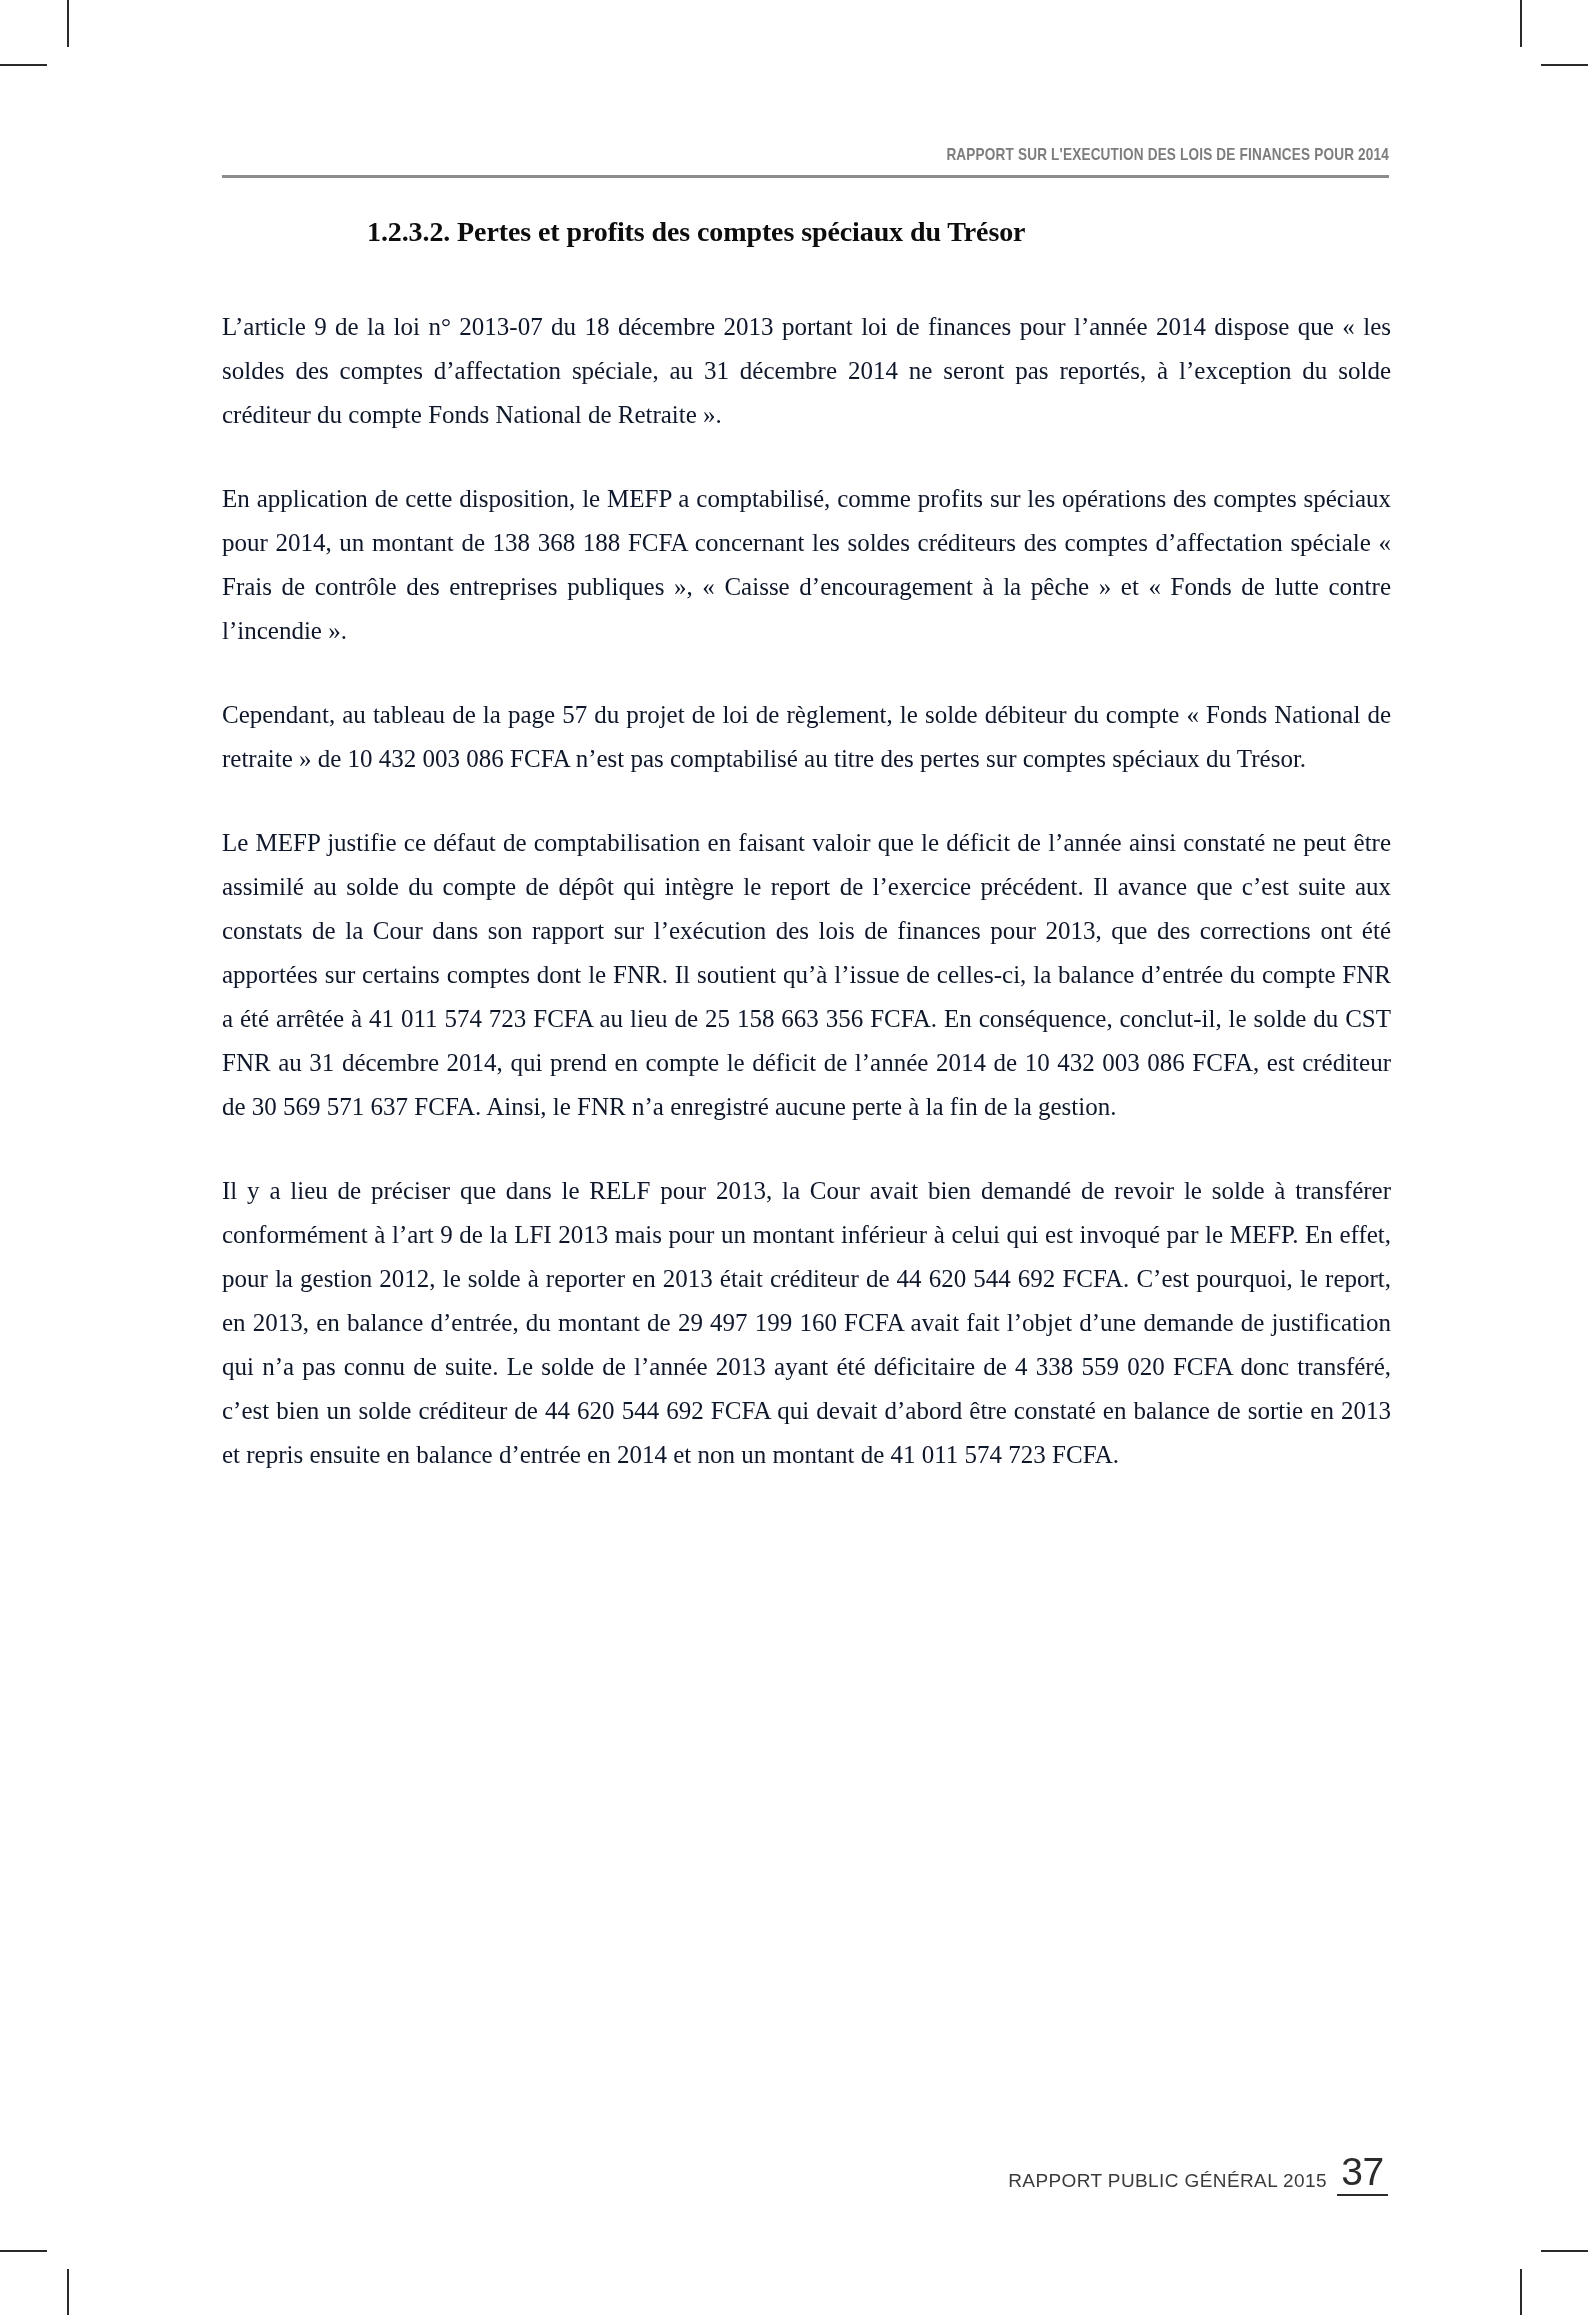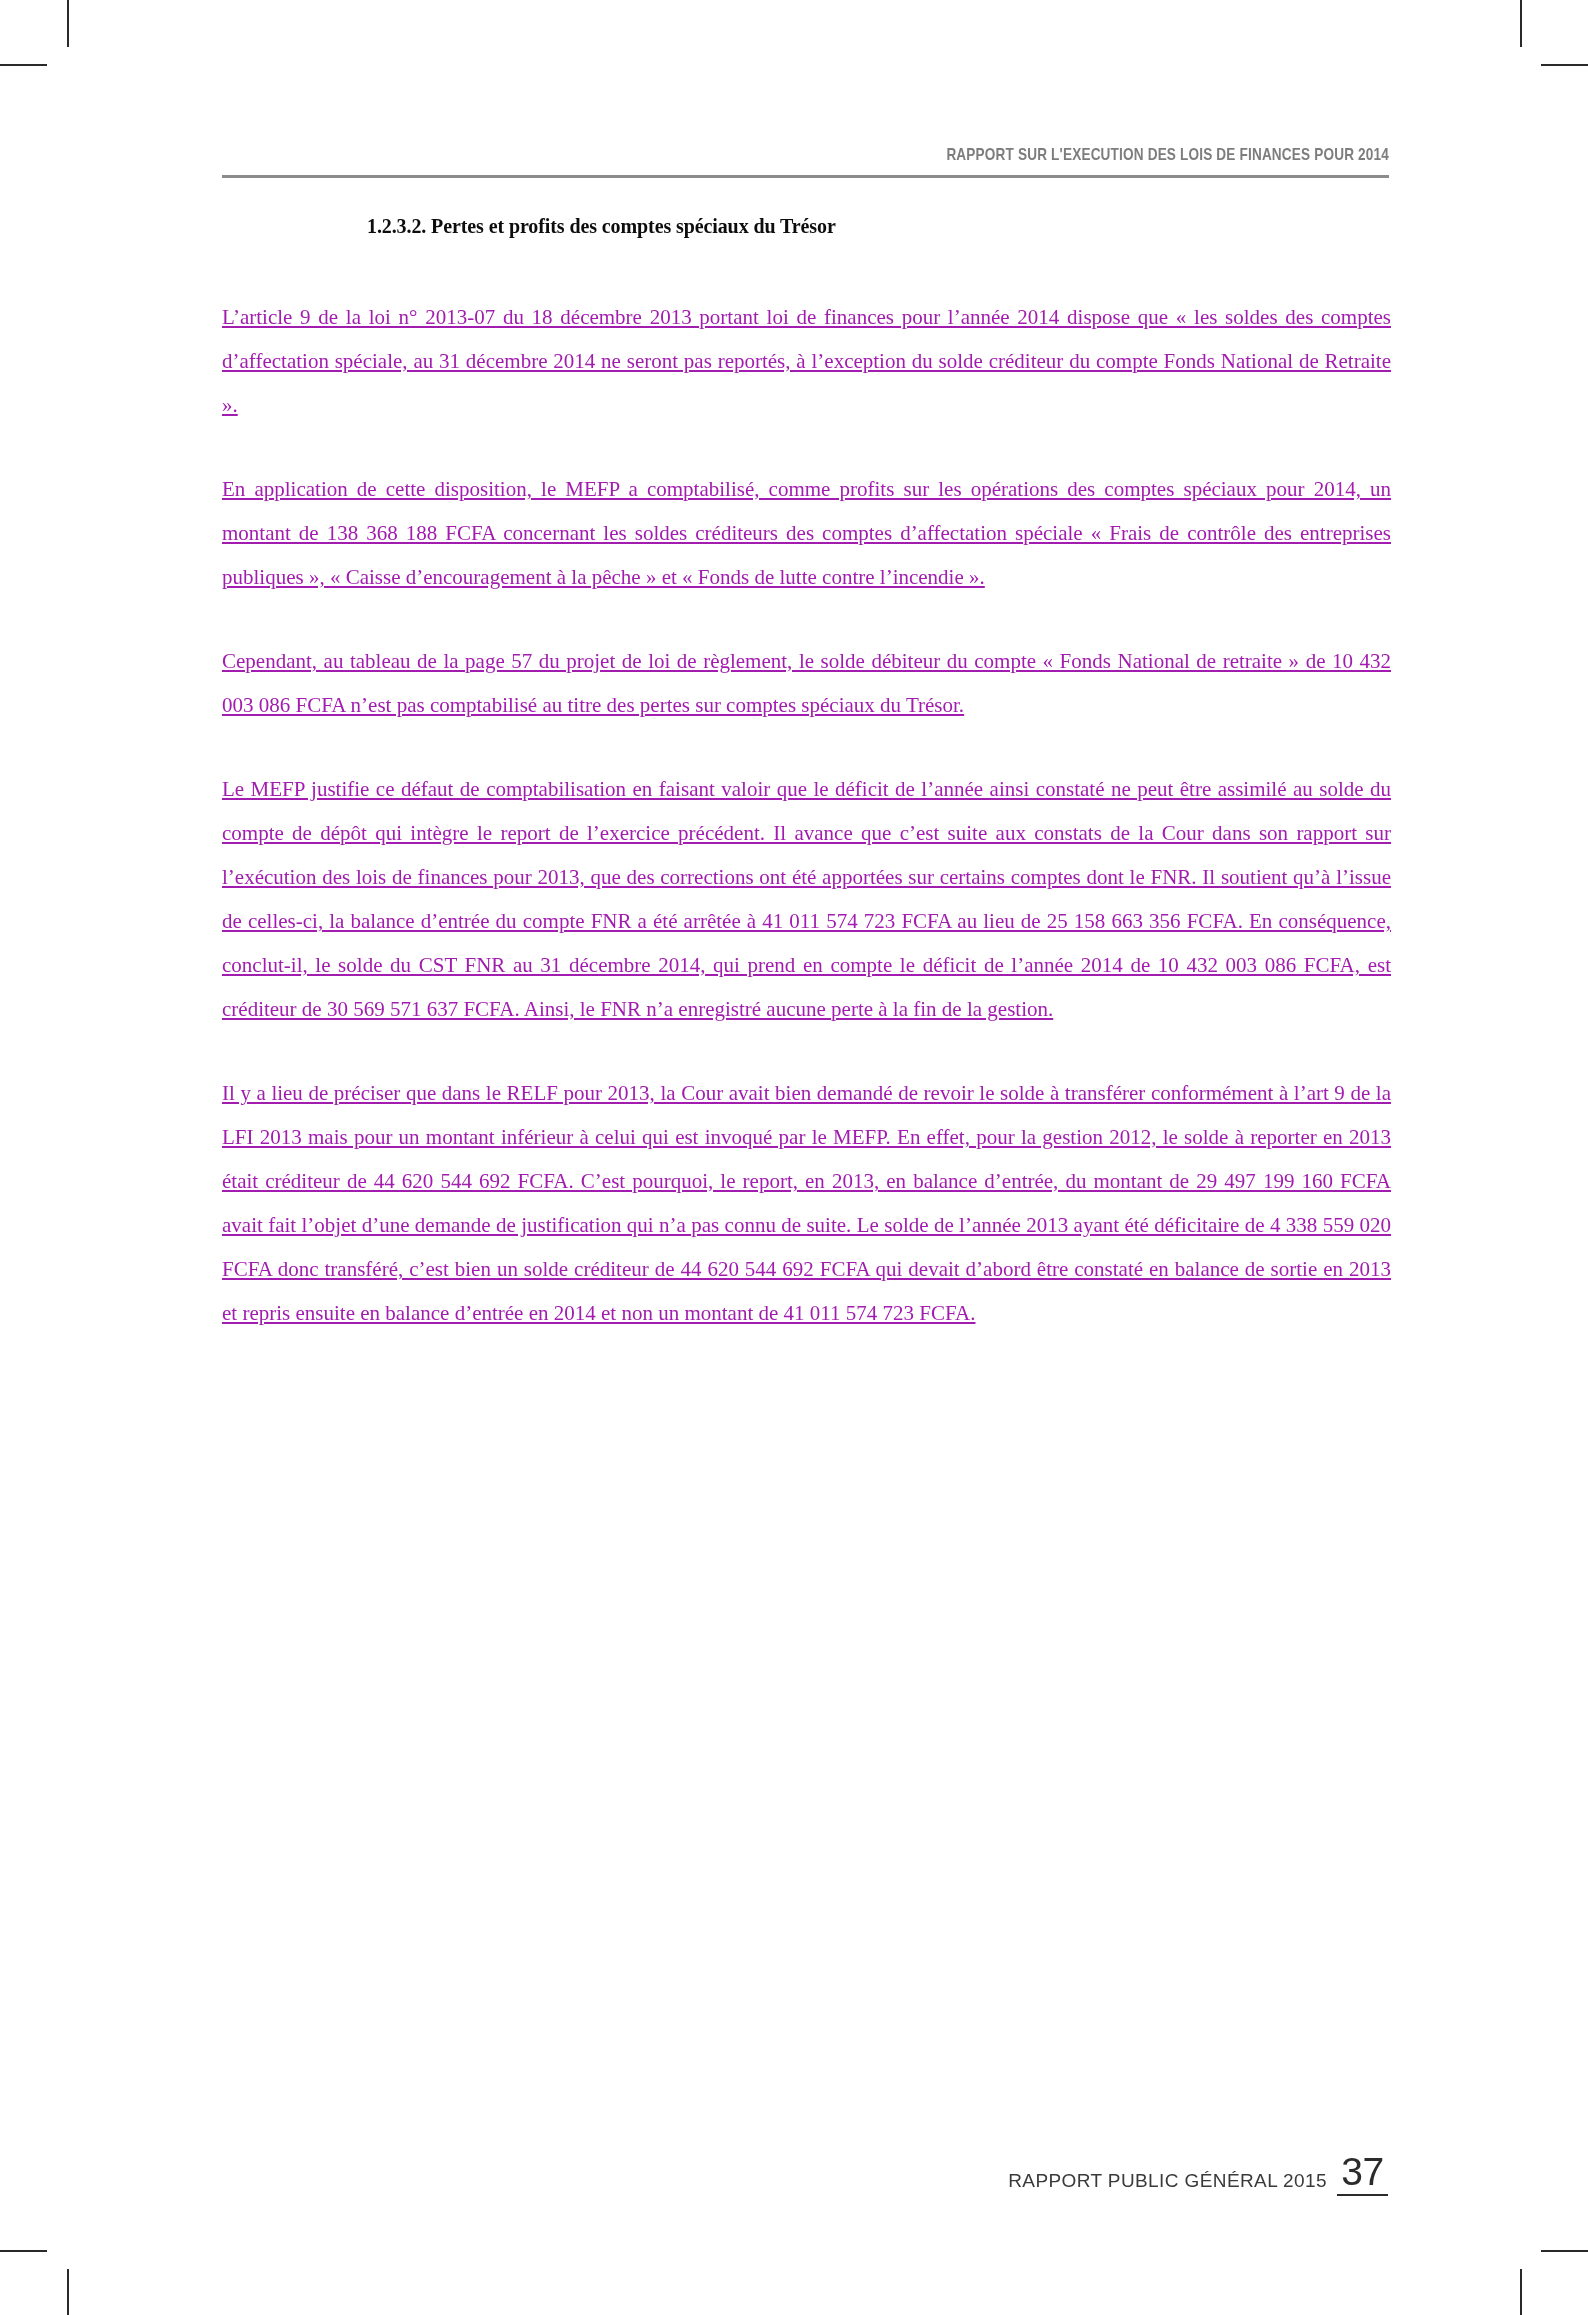--- a/index.html
+++ b/index.html
@@ -69,38 +69,37 @@
     left: 222px;
     top: 214px;
     width: 1169px;
   }
 
   h2.section-title {
     margin: 0 0 0 0;
     padding: 0;
     font-family: "Liberation Serif", "DejaVu Serif", serif;
     font-weight: bold;
-    font-size: 20px;
+    font-size: 28px;
     line-height: 1.25;
     color: #0d0d0d;
     text-align: left;
     text-indent: 145px;
     letter-spacing: -0.1px;
   }
 
   p.body-par {
     margin: 0;
     padding: 0;
-    font-size: 21px;
+    font-size: 25px;
     line-height: 44px;
     text-align: justify;
     text-justify: inter-word;
-    color: #a21caf;
+    color: #0f172a;
     hyphens: none;
-    text-decoration: underline;
   }
 
   p.body-par.first-par   { margin-top: 56px; }
   p.body-par.next-par    { margin-top: 40px; }
 
   
   .folio {
     position: absolute;
     right: 200px;
     bottom: 120px;

